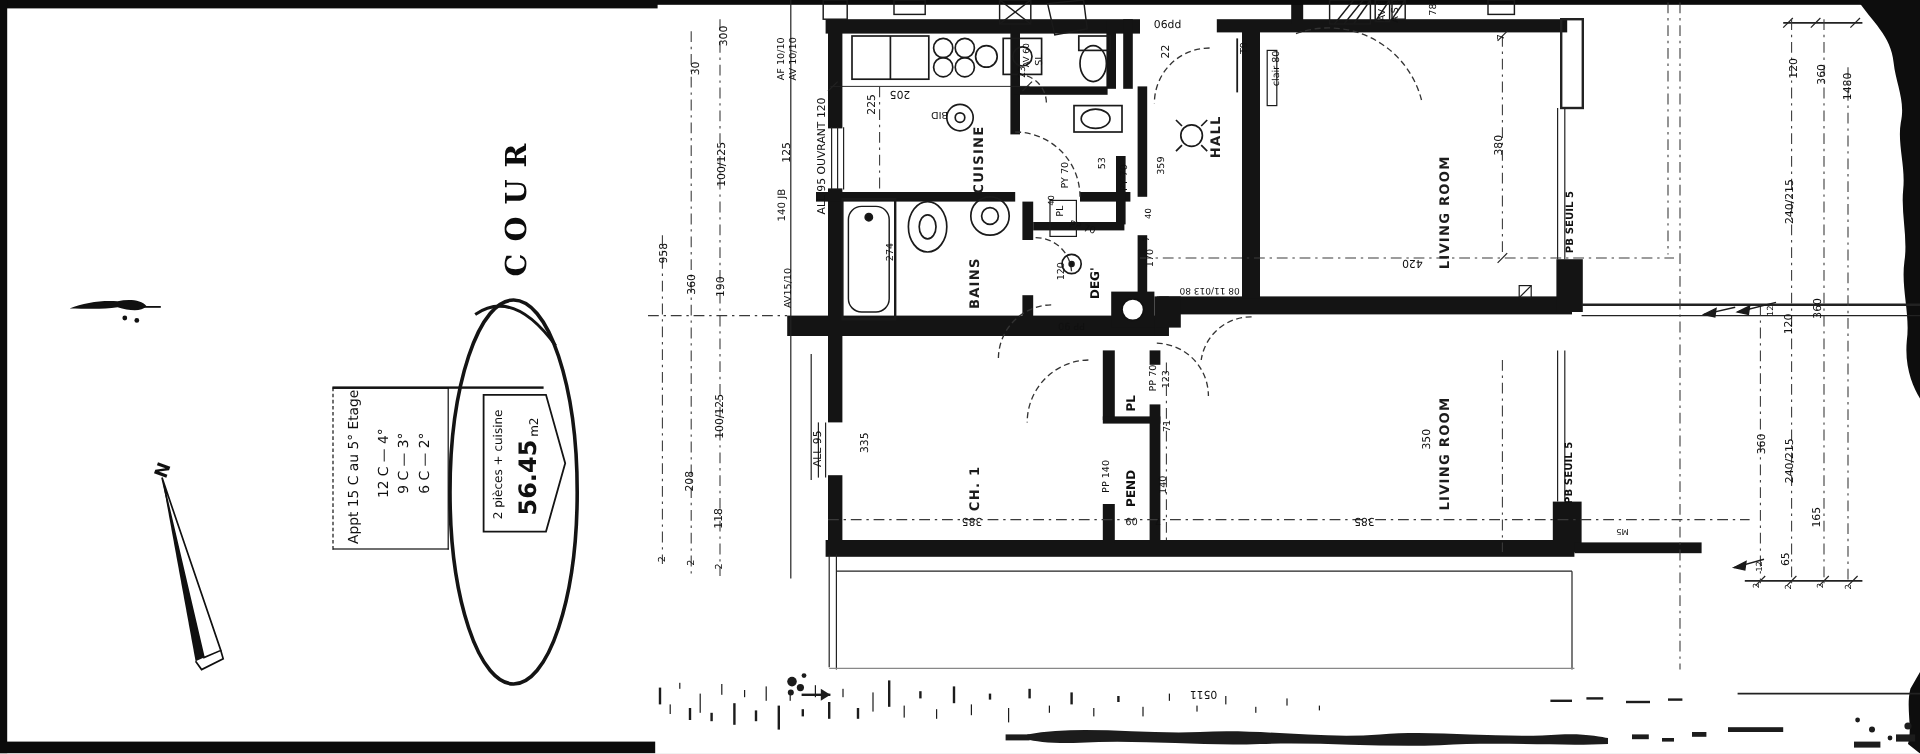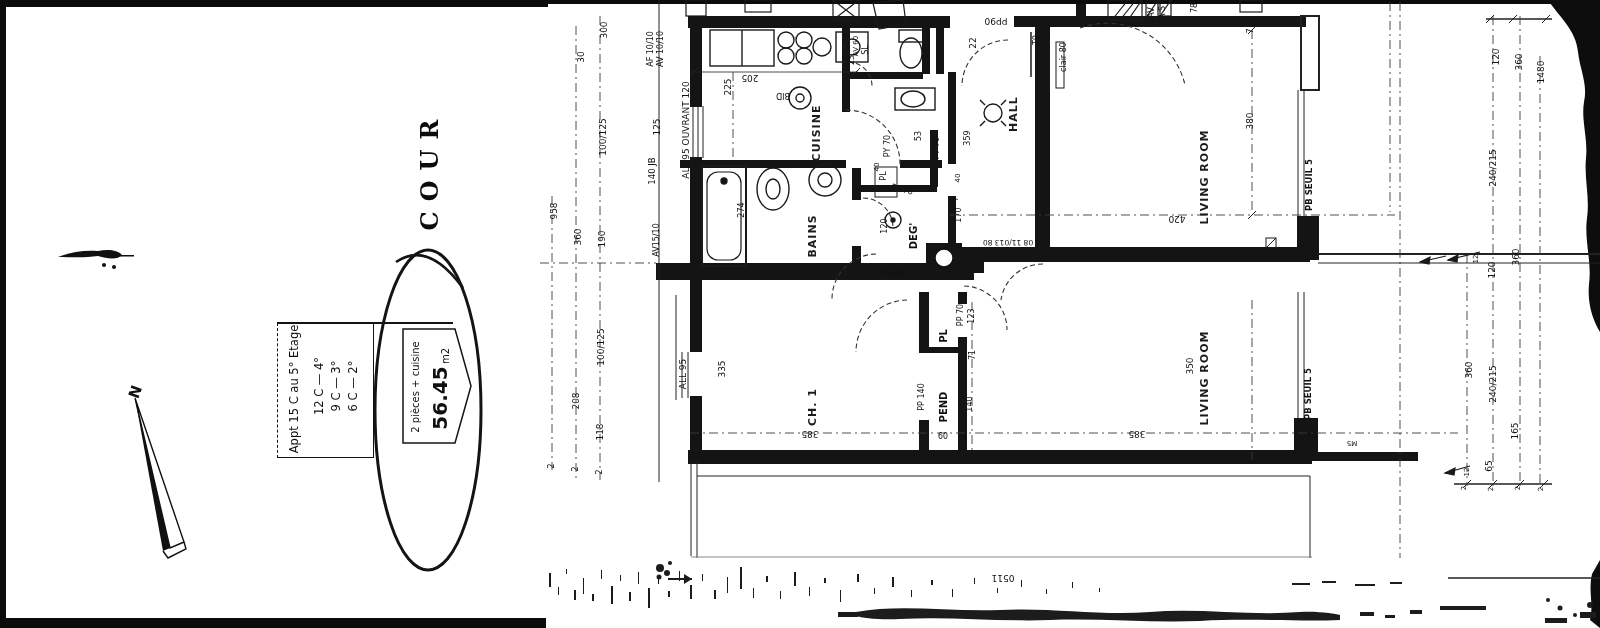--- a/index.html
+++ b/index.html
@@ -336,21 +336,21 @@
   <span class="lb" style="left:722px;top:369px">335</span>
   <span class="lb s8" style="left:552px;top:466px">2</span>
   <span class="lb s8" style="left:576px;top:469px">2</span>
   <span class="lb s8" style="left:600px;top:472px">2</span>
 
   <span class="lb u" style="left:750px;top:77px">205</span>
   <span class="lb" style="left:728px;top:87px">225</span>
   <span class="lb s8" style="left:852px;top:60px">23</span>
   <span class="lb s7" style="left:856px;top:46px">AV 60</span>
   <span class="lb s8" style="left:866px;top:50px">SL</span>
-  <span class="lb h0" style="left:996px;top:22px">06dd</span>
+  <span class="lb h0" style="left:973px;top:22px">06dd</span>
   <span class="lb" style="left:973px;top:43px">22</span>
   <span class="lb s8" style="left:1037px;top:40px">T9</span>
   <span class="lb s8" style="left:1064px;top:57px">clair 80</span>
   <span class="lb s8" style="left:1152px;top:9px">AV F</span>
   <span class="lb s8" style="left:1163px;top:9px">A S L</span>
   <span class="lb s8" style="left:1195px;top:8px">78</span>
   <span class="lb s8" style="left:1251px;top:31px">7</span>
   <span class="lb s8" style="left:742px;top:210px">274</span>
   <span class="lb u s8" style="left:783px;top:95px">BID</span>
   <span class="lb s8" style="left:888px;top:146px">PY 70</span>

